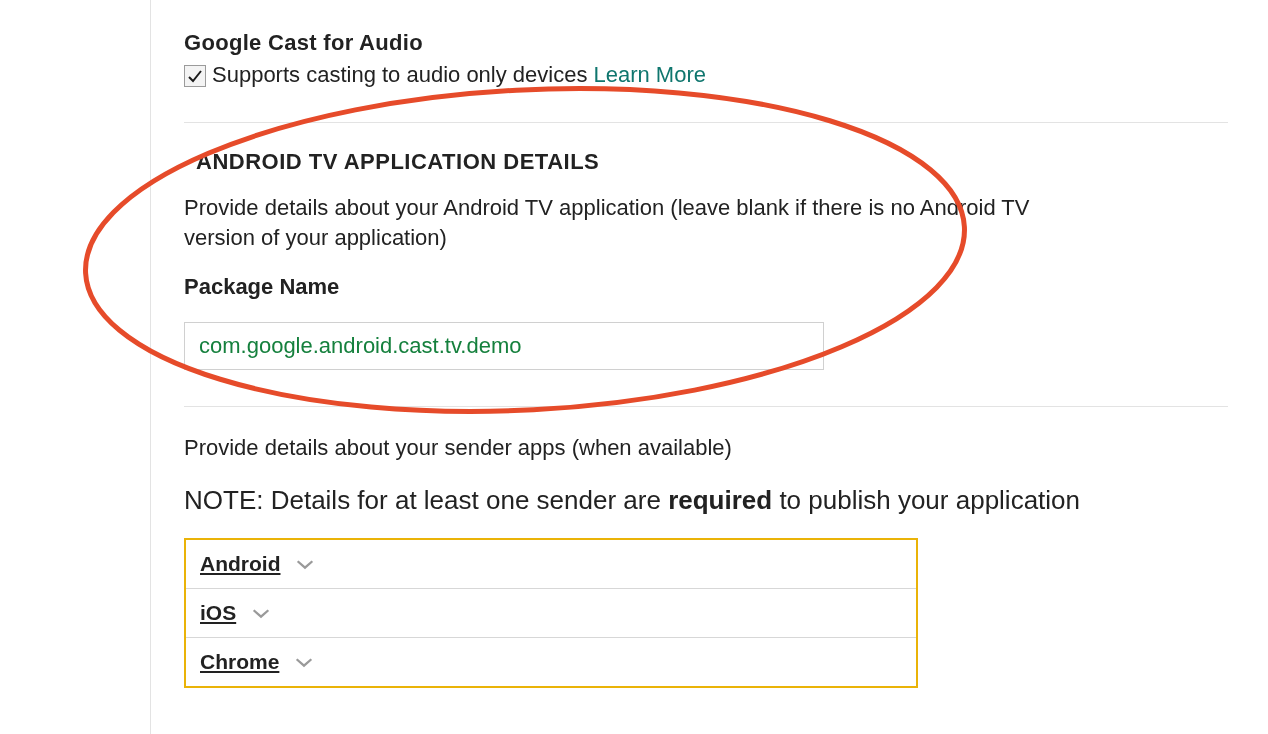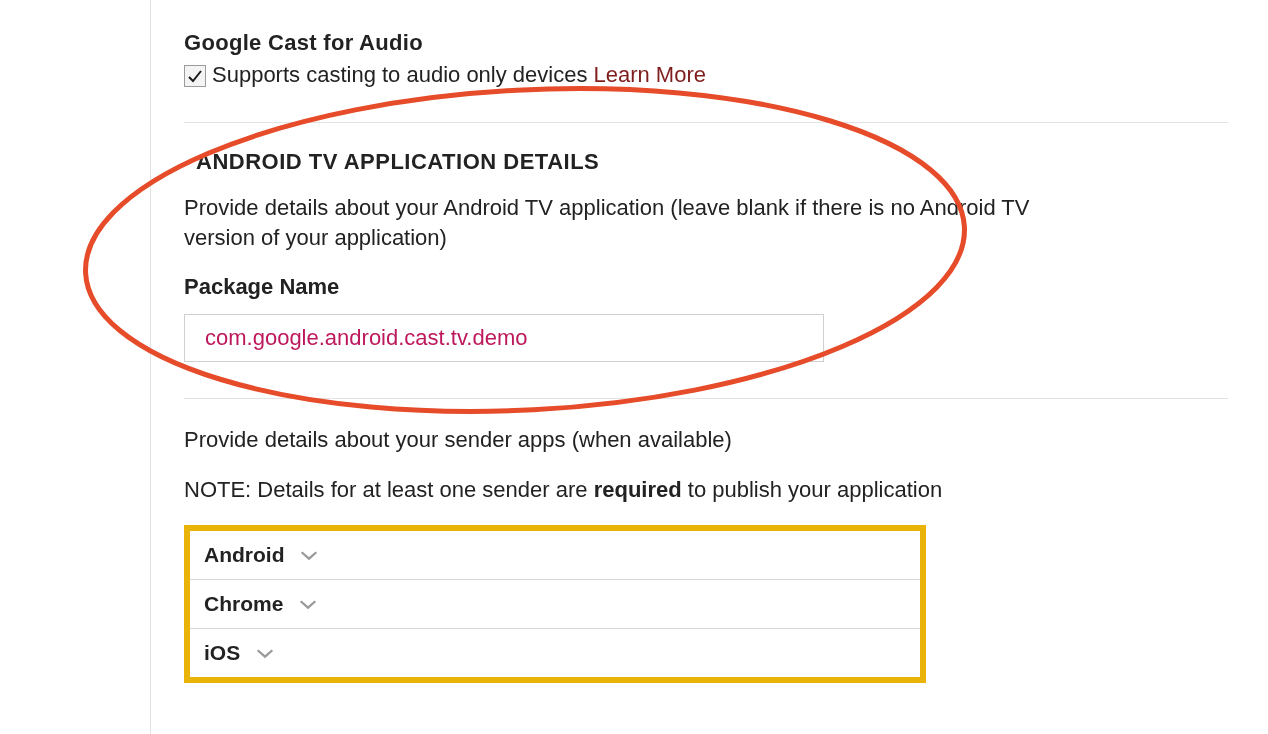--- a/index.html
+++ b/index.html
@@ -66,52 +66,54 @@
     border: 1px solid #9b9b9b;
     background: #f4f4f4;
     display: inline-flex;
     align-items: center;
     justify-content: center;
     position: relative;
     top: 1px;
   }
   .chk svg { width: 16px; height: 16px; }
   .link {
-    color: #7f1d1d;
+    color: #0f766e;
     text-decoration: none;
     cursor: pointer;
   }
   .desc {
     font-size: 22px;
     line-height: 1.35;
     margin: 0 0 22px 0;
     max-width: 870px;
   }
   .field-label {
     font-size: 22px;
     font-weight: bold;
     margin: 14px 0 14px 0;
   }
   .text-input {
     width: 640px;
     height: 48px;
     border: 1px solid #d0d0d0;
     font-size: 22px;
-    padding: 0 20px;
-    color: #be185d;
+    padding: 0 14px;
+    color: #15803d;
     box-sizing: border-box;
     font-family: inherit;
+    margin-top: 8px;
   }
   .note-line {
-    font-size: 22px;
+    font-size: 26px;
     margin: 18px 0 22px 0;
   }
   .accordion {
     width: 730px;
-    border: 6px solid #eab308;
+    border: 2px solid #eab308;
+    text-decoration: underline;
   }
   .acc-item {
     display: flex;
     align-items: center;
     gap: 14px;
     height: 48px;
     padding: 0 14px;
     font-size: 21px;
     font-weight: bold;
     border-top: 1px solid #d7d7d7;
@@ -163,42 +165,42 @@
 
     <div class="section" style="padding-top:26px;">
       <p class="desc" style="">Provide details about your sender apps (when available)</p>
       <p class="note-line">
         <span>NOTE: Details for at least one sender are </span><b>required</b><span> to publish your application</span>
       </p>
 
       <div class="accordion">
         <div class="acc-item">
           <span>Android</span>
+          <span class="chev">
+            <svg viewBox="0 0 24 14">
+                <polyline points="4,4 12,11 20,4" fill="none" stroke="#9a9a9a" stroke-width="2.5"></polyline>
+              </svg>
+          </span>
+        </div>
+        <div class="acc-item">
+          <span>iOS</span>
           <span class="chev">
             <svg viewBox="0 0 24 14">
                 <polyline points="4,4 12,11 20,4" fill="none" stroke="#9a9a9a" stroke-width="2.5"></polyline>
               </svg>
           </span>
         </div>
         <div class="acc-item">
           <span>Chrome</span>
           <span class="chev">
             <svg viewBox="0 0 24 14">
                 <polyline points="4,4 12,11 20,4" fill="none" stroke="#9a9a9a" stroke-width="2.5"></polyline>
               </svg>
           </span>
         </div>
-        <div class="acc-item">
-          <span>iOS</span>
-          <span class="chev">
-            <svg viewBox="0 0 24 14">
-                <polyline points="4,4 12,11 20,4" fill="none" stroke="#9a9a9a" stroke-width="2.5"></polyline>
-              </svg>
-          </span>
-        </div>
       </div>
     </div>
 
   </div>
 
   <svg class="annot" width="1268" height="734">
     <ellipse cx="525" cy="250" rx="440" ry="160" fill="none" stroke="#e64b2a" stroke-width="5" transform="rotate(-3 525 250)"></ellipse>
   </svg>
 </div>
 

